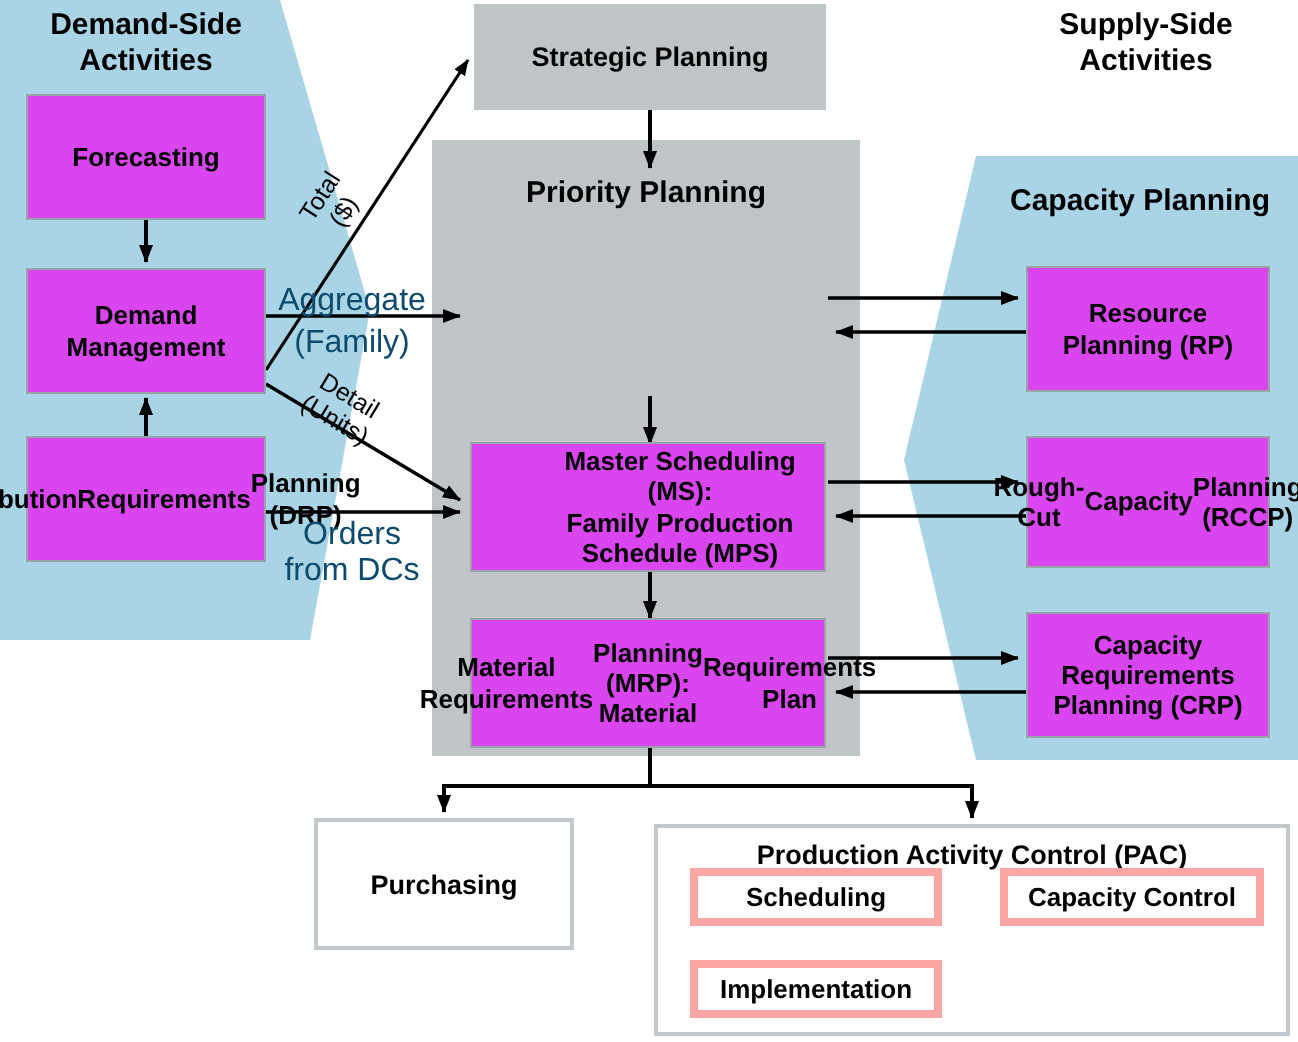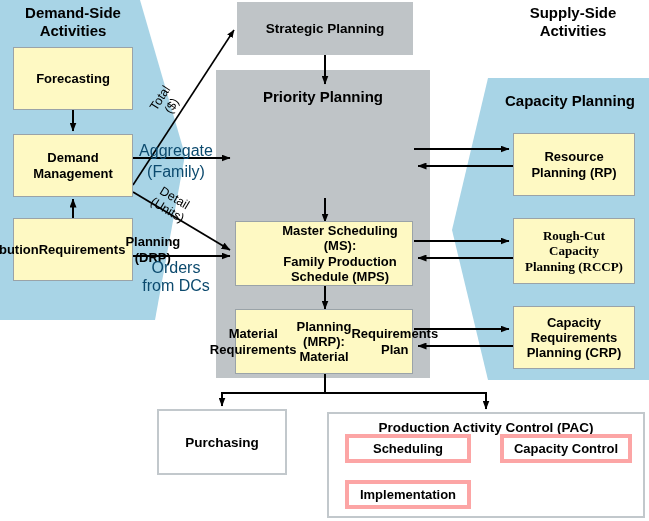--- a/index.html
+++ b/index.html
@@ -26,21 +26,21 @@
     position: absolute;
     box-sizing: border-box;
     display: flex;
     align-items: center;
     justify-content: center;
     text-align: center;
     line-height: 1.16;
     color: #000000;
   }
   .white-box {
-    background: #fef9c3;
+    background: #d946ef;
     border: 1px solid #9aa3a8;
     font-weight: bold;
     font-size: 13px;
   }
   .white-box-plain {
     background: #ffffff;
     border: 4px solid #fca5a5;
     font-weight: bold;
     font-size: 13px;
   }
@@ -222,21 +222,21 @@
 
   <div class="panel-title" style="left:495px; top:92px; width:150px; font-size:15px;">
     <span>Capacity Planning</span>
   </div>
 
   <div class="node white-box" style="left:513px; top:133px; width:122px; height:63px; flex-direction:column;">
     <span>Resource</span>
     <span>Planning (RP)</span>
   </div>
 
-  <div class="node white-box" style="left:513px; top:218px; width:122px; height:66px; flex-direction:column;font-family:Liberation Serif, serif;">
+  <div class="node white-box" style="left:513px; top:218px; width:122px; height:66px; ">
     <span>Rough-Cut</span>
     <span>Capacity</span>
     <span>Planning (RCCP)</span>
   </div>
 
   <div class="node white-box" style="left:513px; top:306px; width:122px; height:63px; flex-direction:column;">
     <span>Capacity</span>
     <span>Requirements</span>
     <span>Planning (CRP)</span>
   </div>

